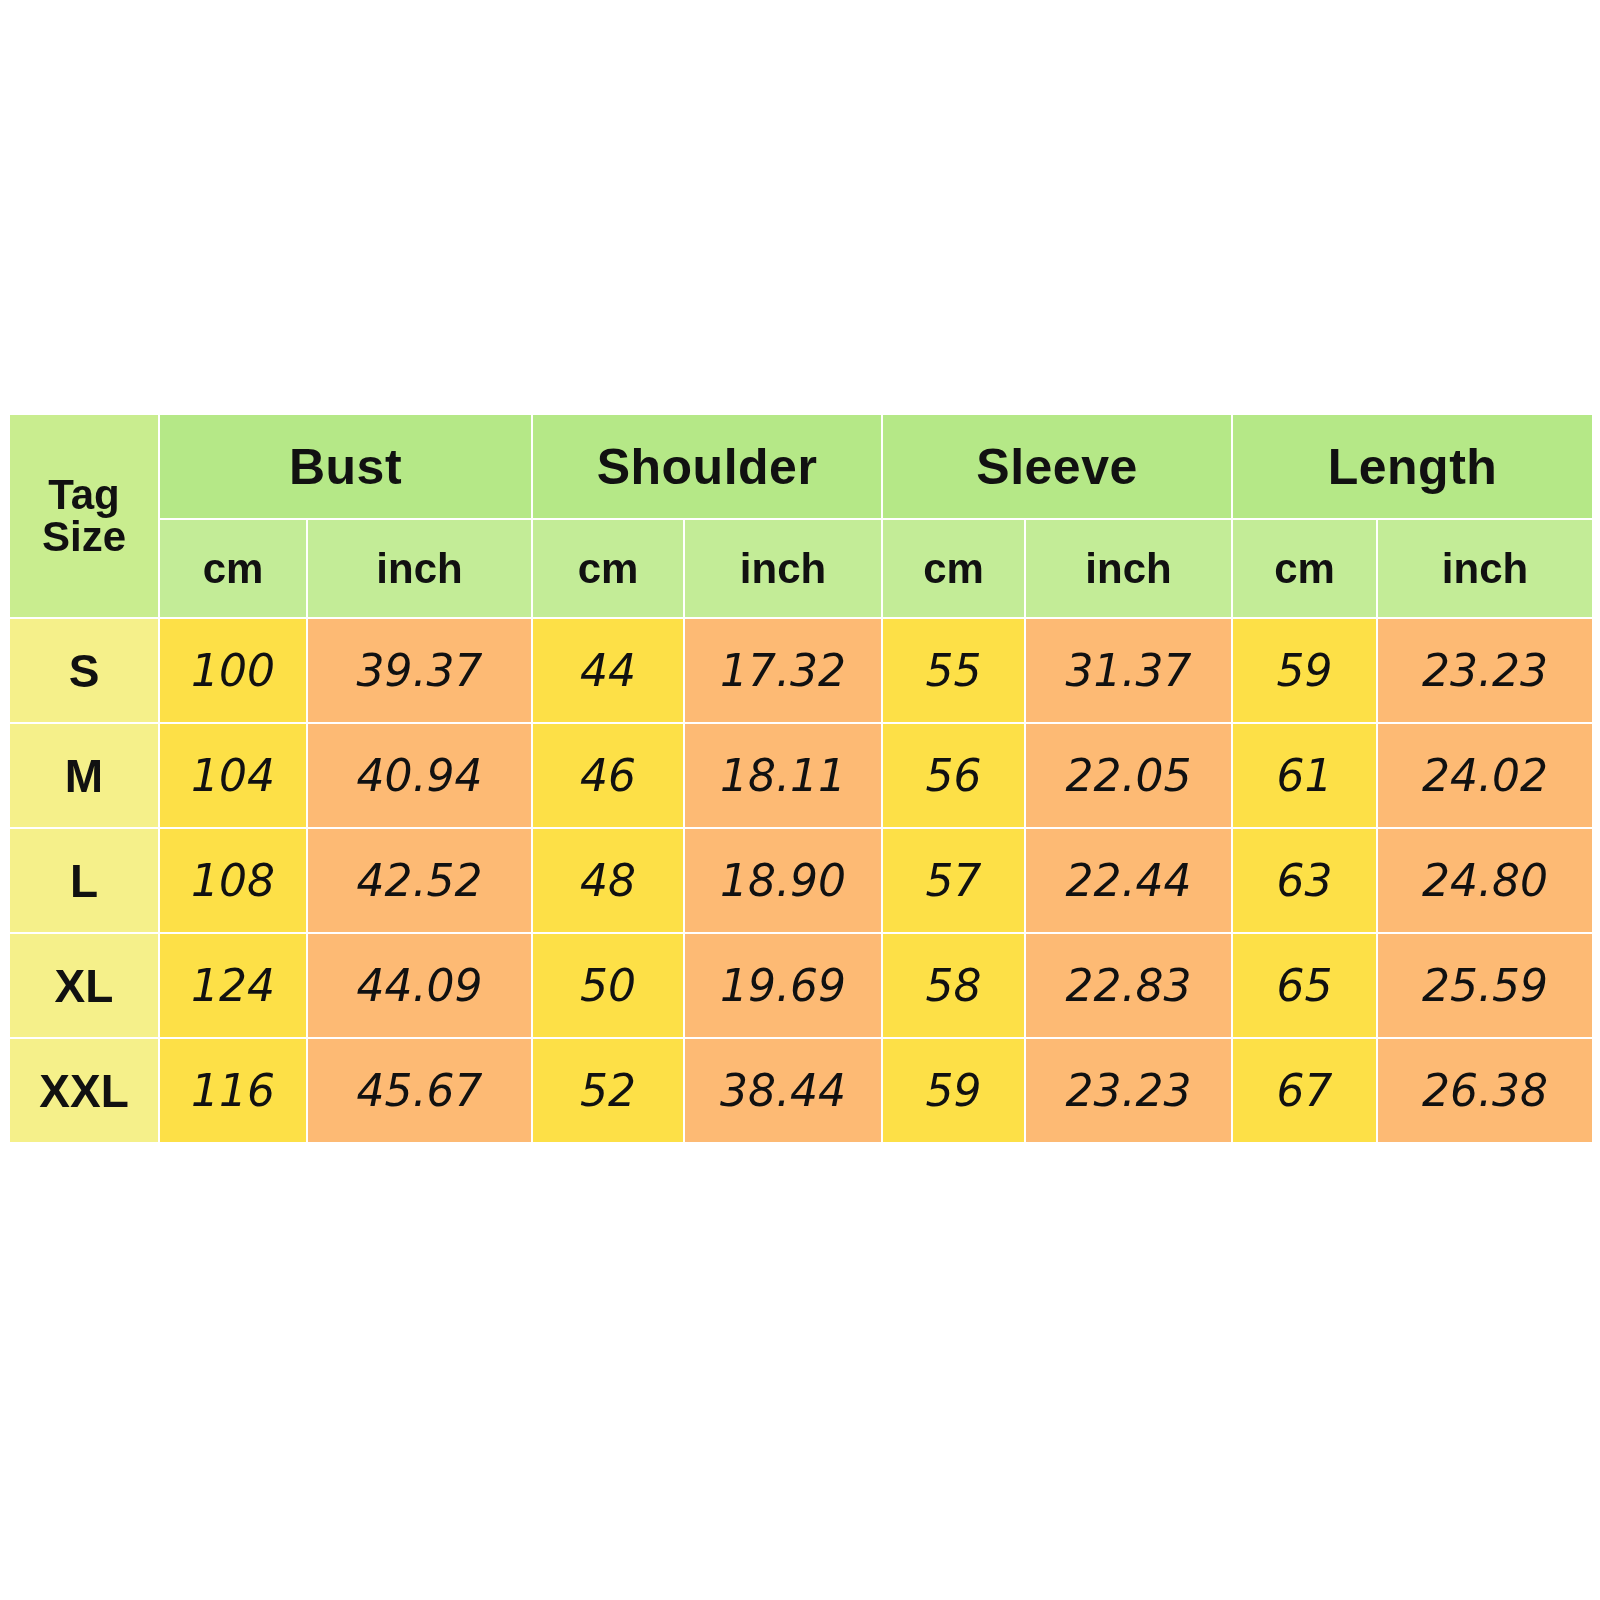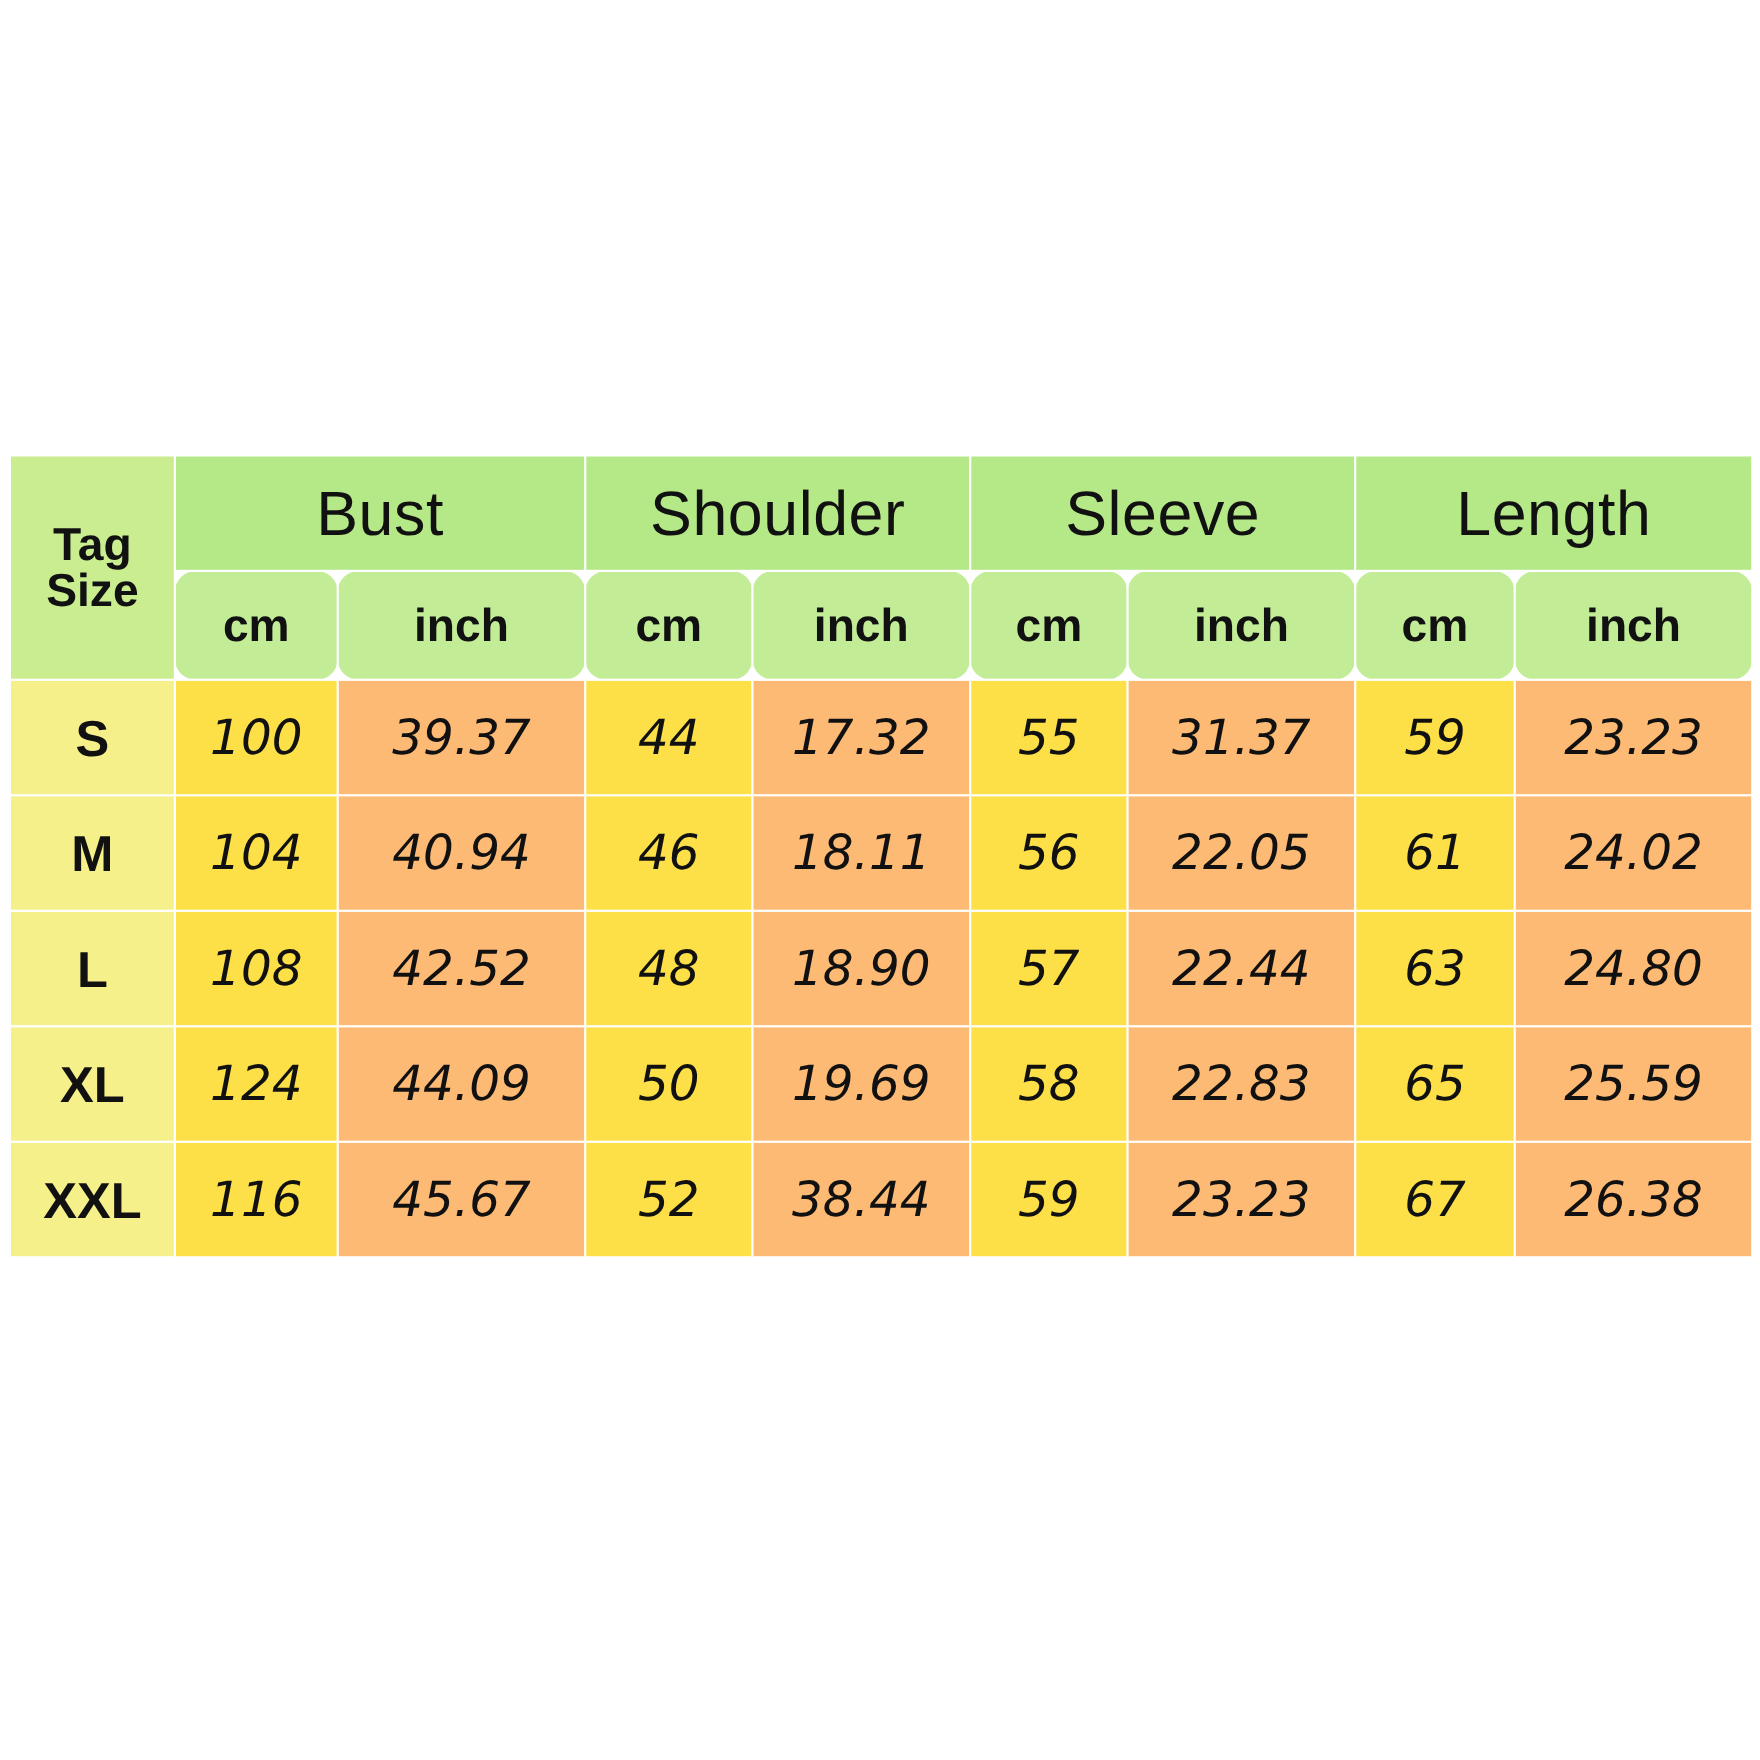--- a/index.html
+++ b/index.html
@@ -45,31 +45,30 @@
   col.c-cm2   { width: 152px; }
   col.c-inch2 { width: 198px; }
   col.c-cm3   { width: 143px; }
   col.c-inch3 { width: 207px; }
   col.c-cm4   { width: 145px; }
   col.c-inch4 { width: 216px; }
 
   .hdr-group {
     background: #b8e986;
     background: #b5e887;
-    font-weight: normal;
-    font-size: 57px;
+    font-weight: bold;
+    font-size: 50px;
     height: 103px;
     letter-spacing: 0.5px;
   }
   .hdr-unit {
     background: #c3ec97;
     font-weight: bold;
     font-size: 42px;
     height: 97px;
-    border-radius: 19px;
   }
   .hdr-tag {
     background: #c9ed8f;
     font-weight: bold;
     font-size: 42px;
     line-height: 1.08;
     height: 200px;
   }
   .size-cell {
     background: #f5f08a;

